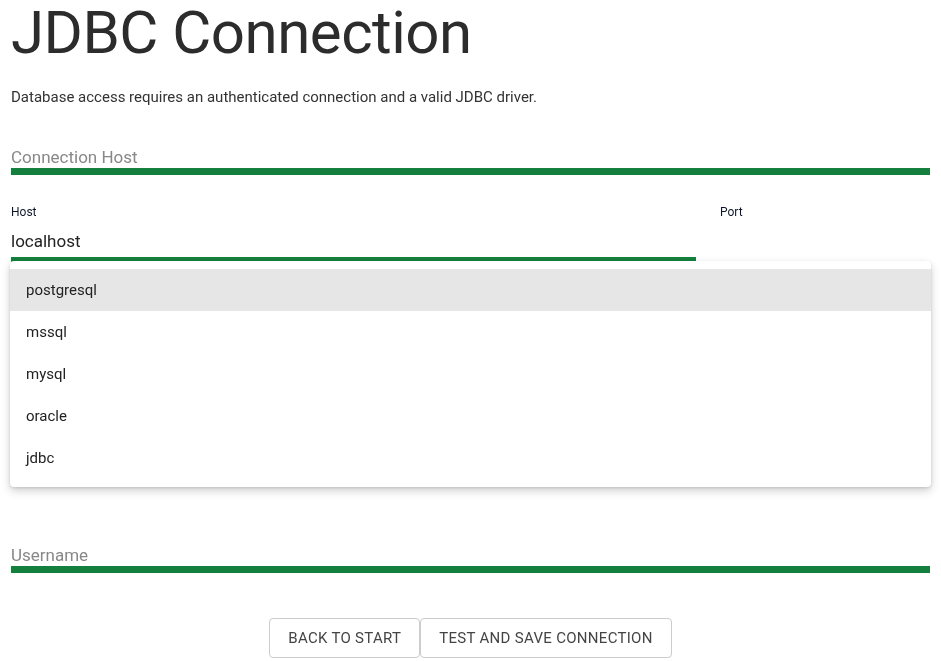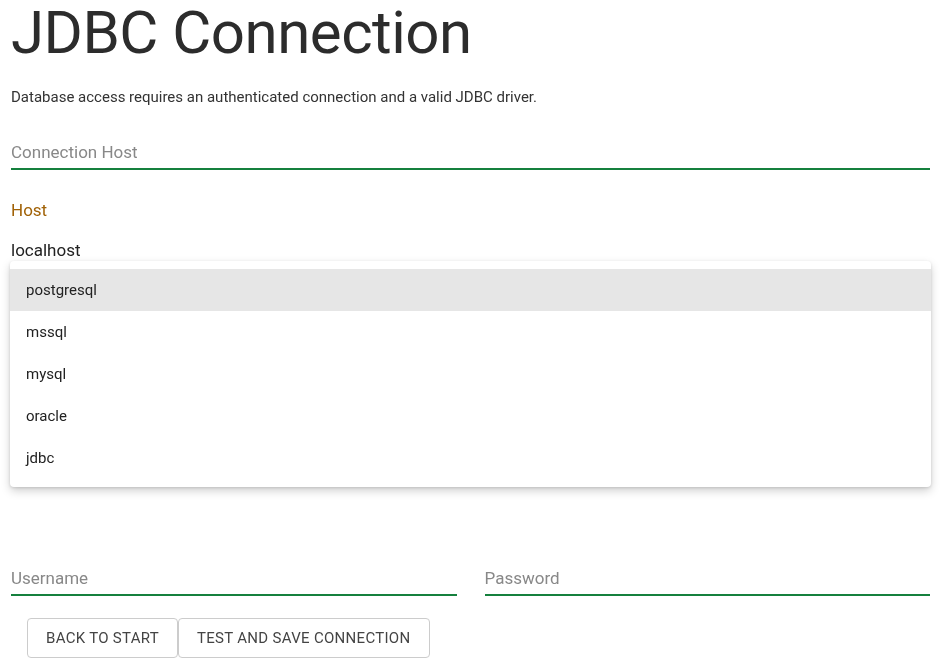--- a/index.html
+++ b/index.html
@@ -44,37 +44,37 @@
     .field-host {
       flex: 0 0 685px;
     }
     .field-port {
       flex: 1 1 auto;
     }
     .field-half {
       flex: 1 1 50%;
     }
     .floating-label {
-      font-size: 17px;
-      color: #a16207;
+      font-size: 12px;
+      color: #0f172a;
       display: block;
-      margin-bottom: 16px;
+      margin-bottom: 8px;
     }
     .placeholder-label {
       position: absolute;
       left: 0;
       bottom: 8px;
       font-size: 17px;
       color: #888;
       pointer-events: none;
     }
     .text-input {
       width: 100%;
       border: none;
-      border-bottom: 2px solid #15803d;
+      border-bottom: 7px solid #15803d;
       font-size: 17px;
       color: #222;
       padding: 4px 0 6px 0;
       background: transparent;
       outline: none;
       font-family: inherit;
     }
     .dropdown-panel {
       position: absolute;
       left: 10px;
@@ -90,33 +90,33 @@
       padding: 12px 16px;
       font-size: 15px;
       color: #222;
       cursor: pointer;
     }
     .dropdown-item.selected {
       background: #e6e6e6;
     }
     .credentials-row {
       position: absolute;
-      top: 564px;
+      top: 536px;
       left: 11px;
       right: 11px;
       display: flex;
       gap: 28px;
     }
     .button-row {
       position: absolute;
       top: 618px;
-      left: 27px;
+      left: 11px;
       right: 11px;
       display: flex;
-      justify-content: flex-start;
+      justify-content: center;
     }
     .btn {
       border: 1px solid #ccc;
       background: #fff;
       color: #444;
       font-size: 15px;
       padding: 10px 18px;
       border-radius: 4px;
       cursor: pointer;
       letter-spacing: 0.3px;
@@ -135,38 +135,35 @@
     <input type="text" class="text-input" value="" style="">
   </div>
 </div>
 
 <div class="form-row">
   <div class="field field-host">
     <label class="floating-label">Host</label>
     <input type="text" class="text-input" value="localhost" style="">
   </div>
   <div class="field field-port">
+    <label class="floating-label">Port</label>
   </div>
 </div>
 
 <div class="dropdown-panel">
   <div class="dropdown-item selected">postgresql</div>
   <div class="dropdown-item">mssql</div>
   <div class="dropdown-item">mysql</div>
   <div class="dropdown-item">oracle</div>
   <div class="dropdown-item">jdbc</div>
 </div>
 
 <div class="credentials-row">
   <div class="field field-half">
     <span class="placeholder-label">Username</span>
     <input type="text" class="text-input" value="" style="">
   </div>
-  <div class="field field-half">
-    <span class="placeholder-label">Password</span>
-    <input type="password" class="text-input" value="" style="">
-  </div>
 </div>
 
 <div class="button-row">
   <button class="btn">BACK TO START</button>
   <button class="btn">TEST AND SAVE CONNECTION</button>
 </div>
 
 </body></html>

